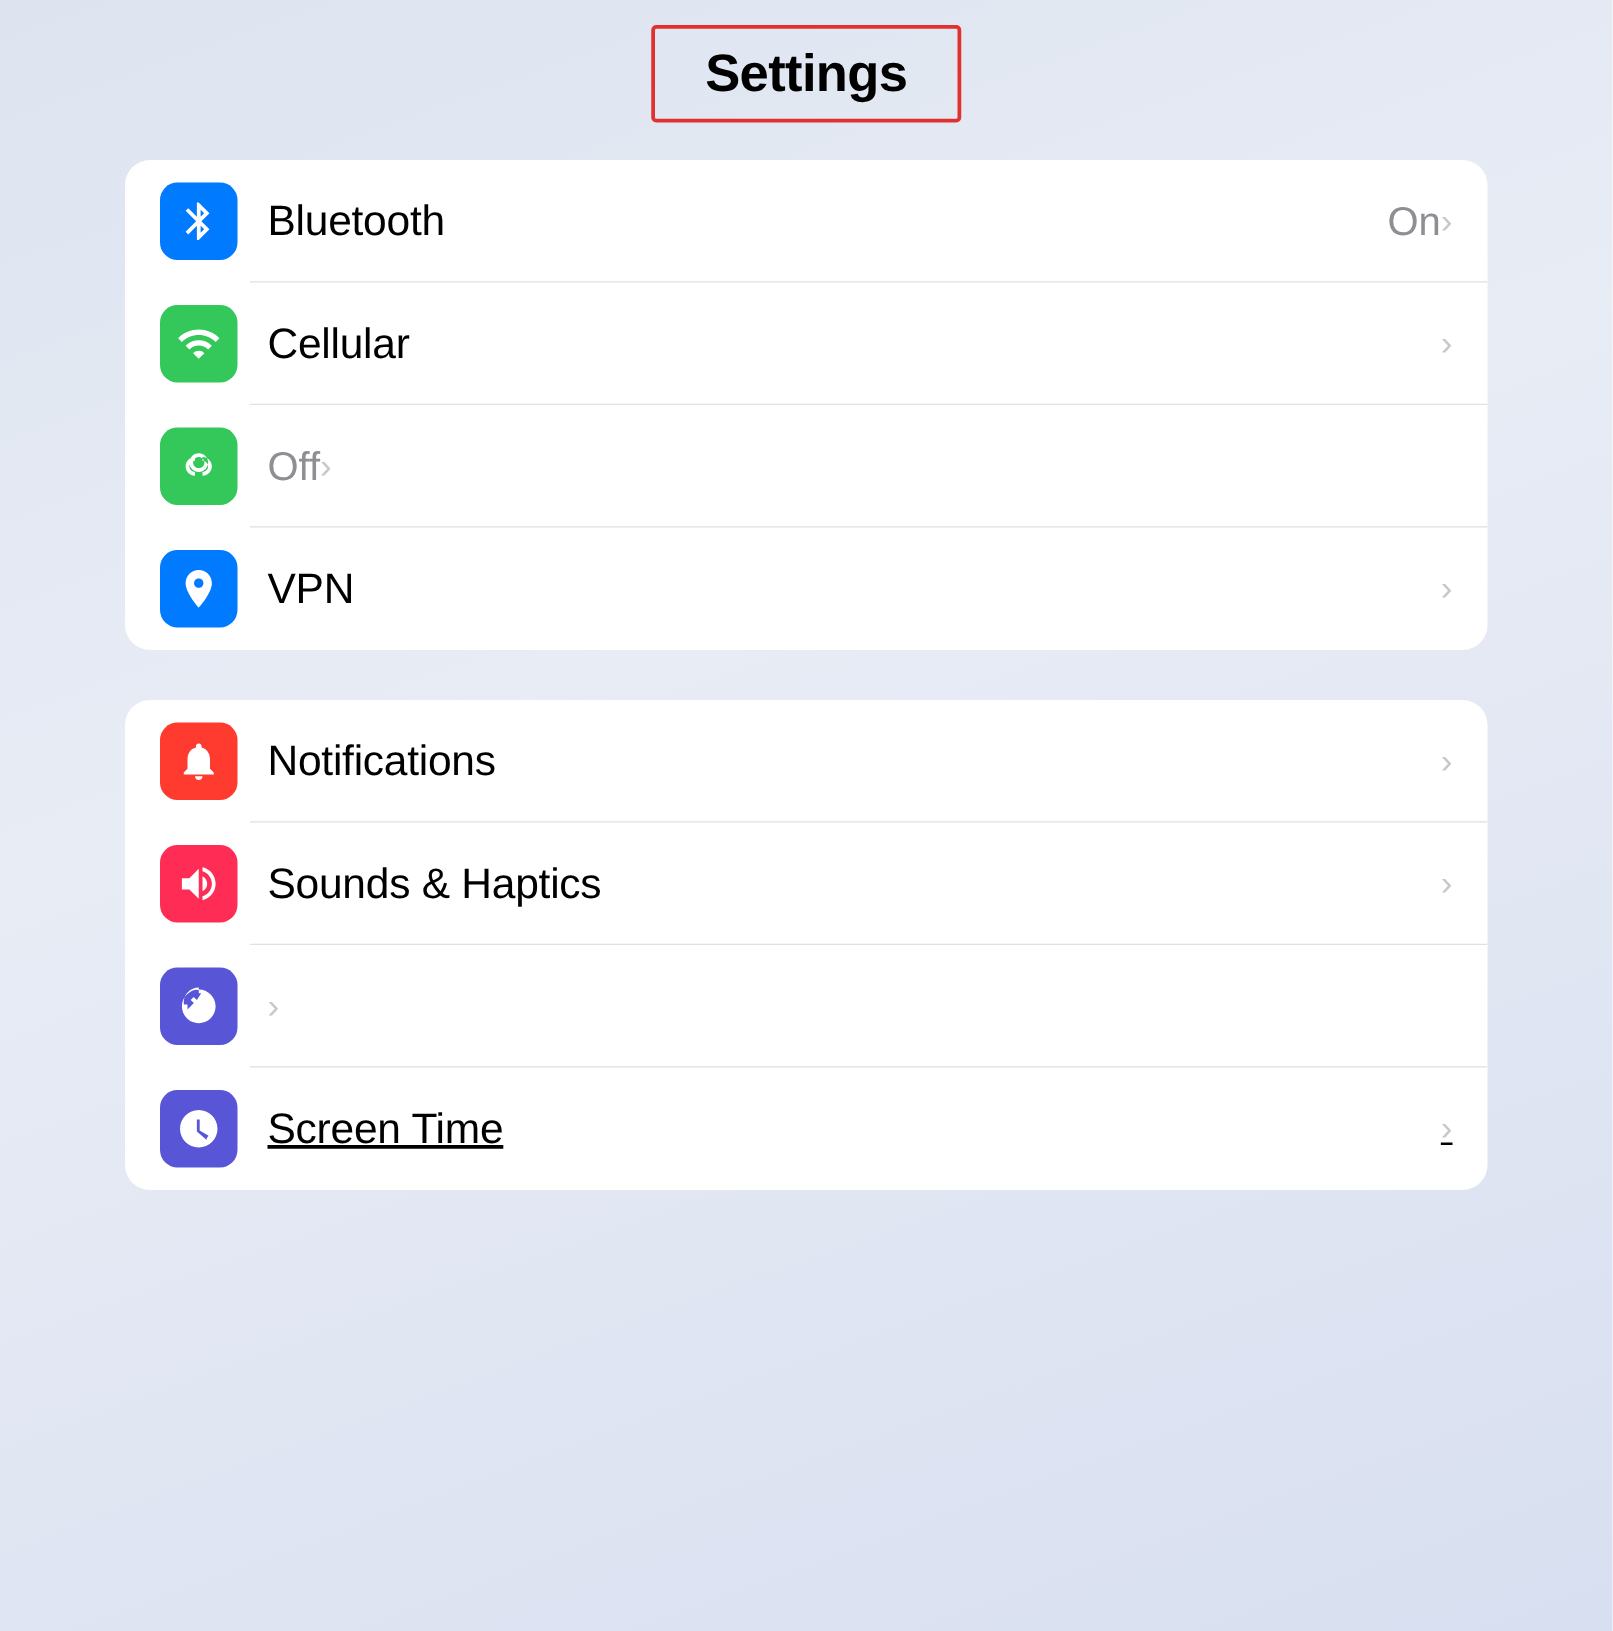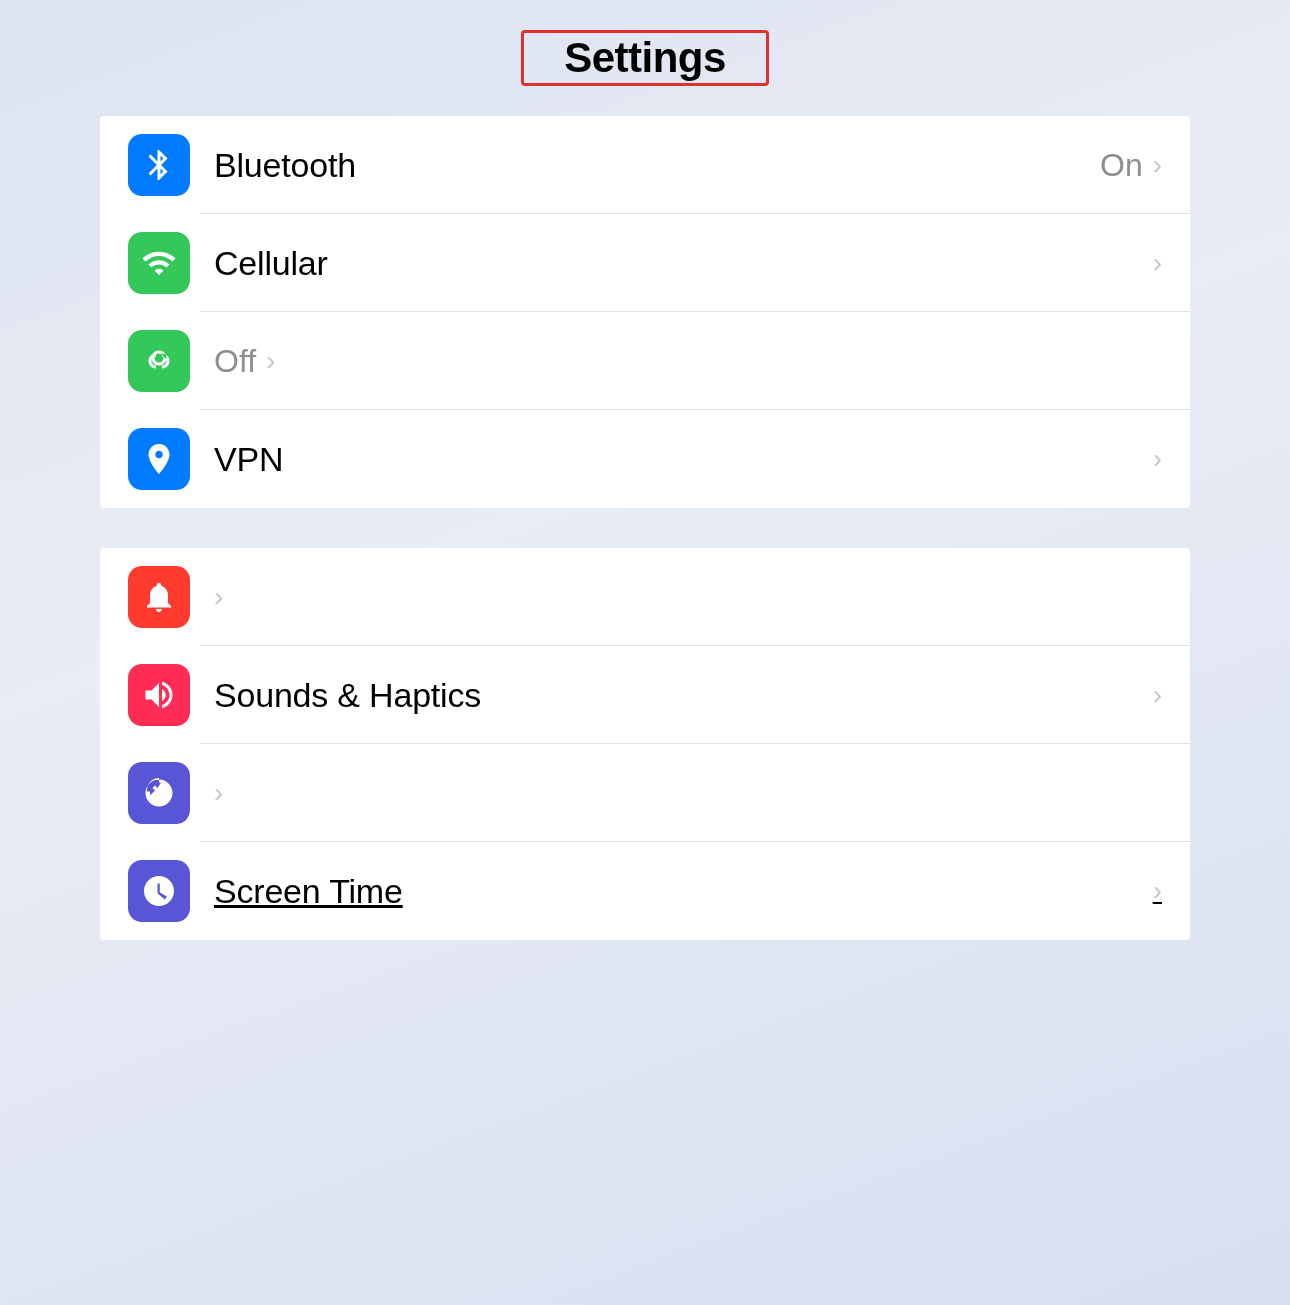--- a/index.html
+++ b/index.html
@@ -14,39 +14,39 @@
       background: linear-gradient(160deg, #dde4f0 0%, #e8ecf5 40%, #d8dff0 100%);
       font-family: -apple-system, BlinkMacSystemFont, 'SF Pro Display', 'Helvetica Neue', Arial, sans-serif;
       display: flex;
       flex-direction: column;
       align-items: center;
       padding: 0 100px;
       overflow: hidden;
     }
 
     .page-title-container {
-      margin-top: 30px;
+      margin-top: 20px;
       margin-bottom: 30px;
       border: 3px solid #e03030;
-      padding: 1px 40px;
+      padding: 12px 40px;
       border-radius: 4px;
       background: transparent;
     }
 
     .page-title {
       font-size: 42px;
       font-weight: 700;
       color: #000;
       letter-spacing: -0.5px;
     }
 
     .settings-group {
       width: 100%;
       background: #fff;
-      border-radius: 4px;
+      border-radius: 20px;
       overflow: hidden;
       margin-bottom: 40px;
     }
 
     .settings-row {
       display: flex;
       align-items: center;
       padding: 18px 28px;
       cursor: pointer;
       position: relative;
@@ -93,21 +93,20 @@
       flex: 1;
       font-size: 34px;
       font-weight: 400;
       color: #000;
       letter-spacing: -0.2px;
     }
 
     .row-value {
       font-size: 32px;
       color: #8E8E93;
-      margin-right: 10px;
     }
 
     .chevron {
       font-size: 28px;
       color: #C7C7CC;
       font-weight: 500;
     }
 
     
     .screen-time-row {
@@ -168,20 +167,21 @@
 </div>
 
 <div class="settings-group">
 
   <div class="settings-row">
     <div class="icon-wrapper icon-notifications">
       <svg viewBox="0 0 24 24">
         <path d="M12 22c1.1 0 2-.9 2-2h-4c0 1.1.89 2 2 2zm6-6v-5c0-3.07-1.64-5.64-4.5-6.32V4c0-.83-.67-1.5-1.5-1.5s-1.5.67-1.5 1.5v.68C7.63 5.36 6 7.92 6 11v5l-2 2v1h16v-1l-2-2z"></path>
       </svg>
     </div>
+    <span class="row-label">Notifications</span>
     <span class="chevron">›</span>
   </div>
 
   <div class="settings-row">
     <div class="icon-wrapper icon-sounds">
       <svg viewBox="0 0 24 24">
         <path d="M3 9v6h4l5 5V4L7 9H3zm13.5 3c0-1.77-1.02-3.29-2.5-4.03v8.05c1.48-.73 2.5-2.25 2.5-4.02zM14 3.23v2.06c2.89.86 5 3.54 5 6.71s-2.11 5.85-5 6.71v2.06c4.01-.91 7-4.49 7-8.77s-2.99-7.86-7-8.77z"></path>
       </svg>
     </div>
     <span class="row-label">Sounds &amp; Haptics</span>

